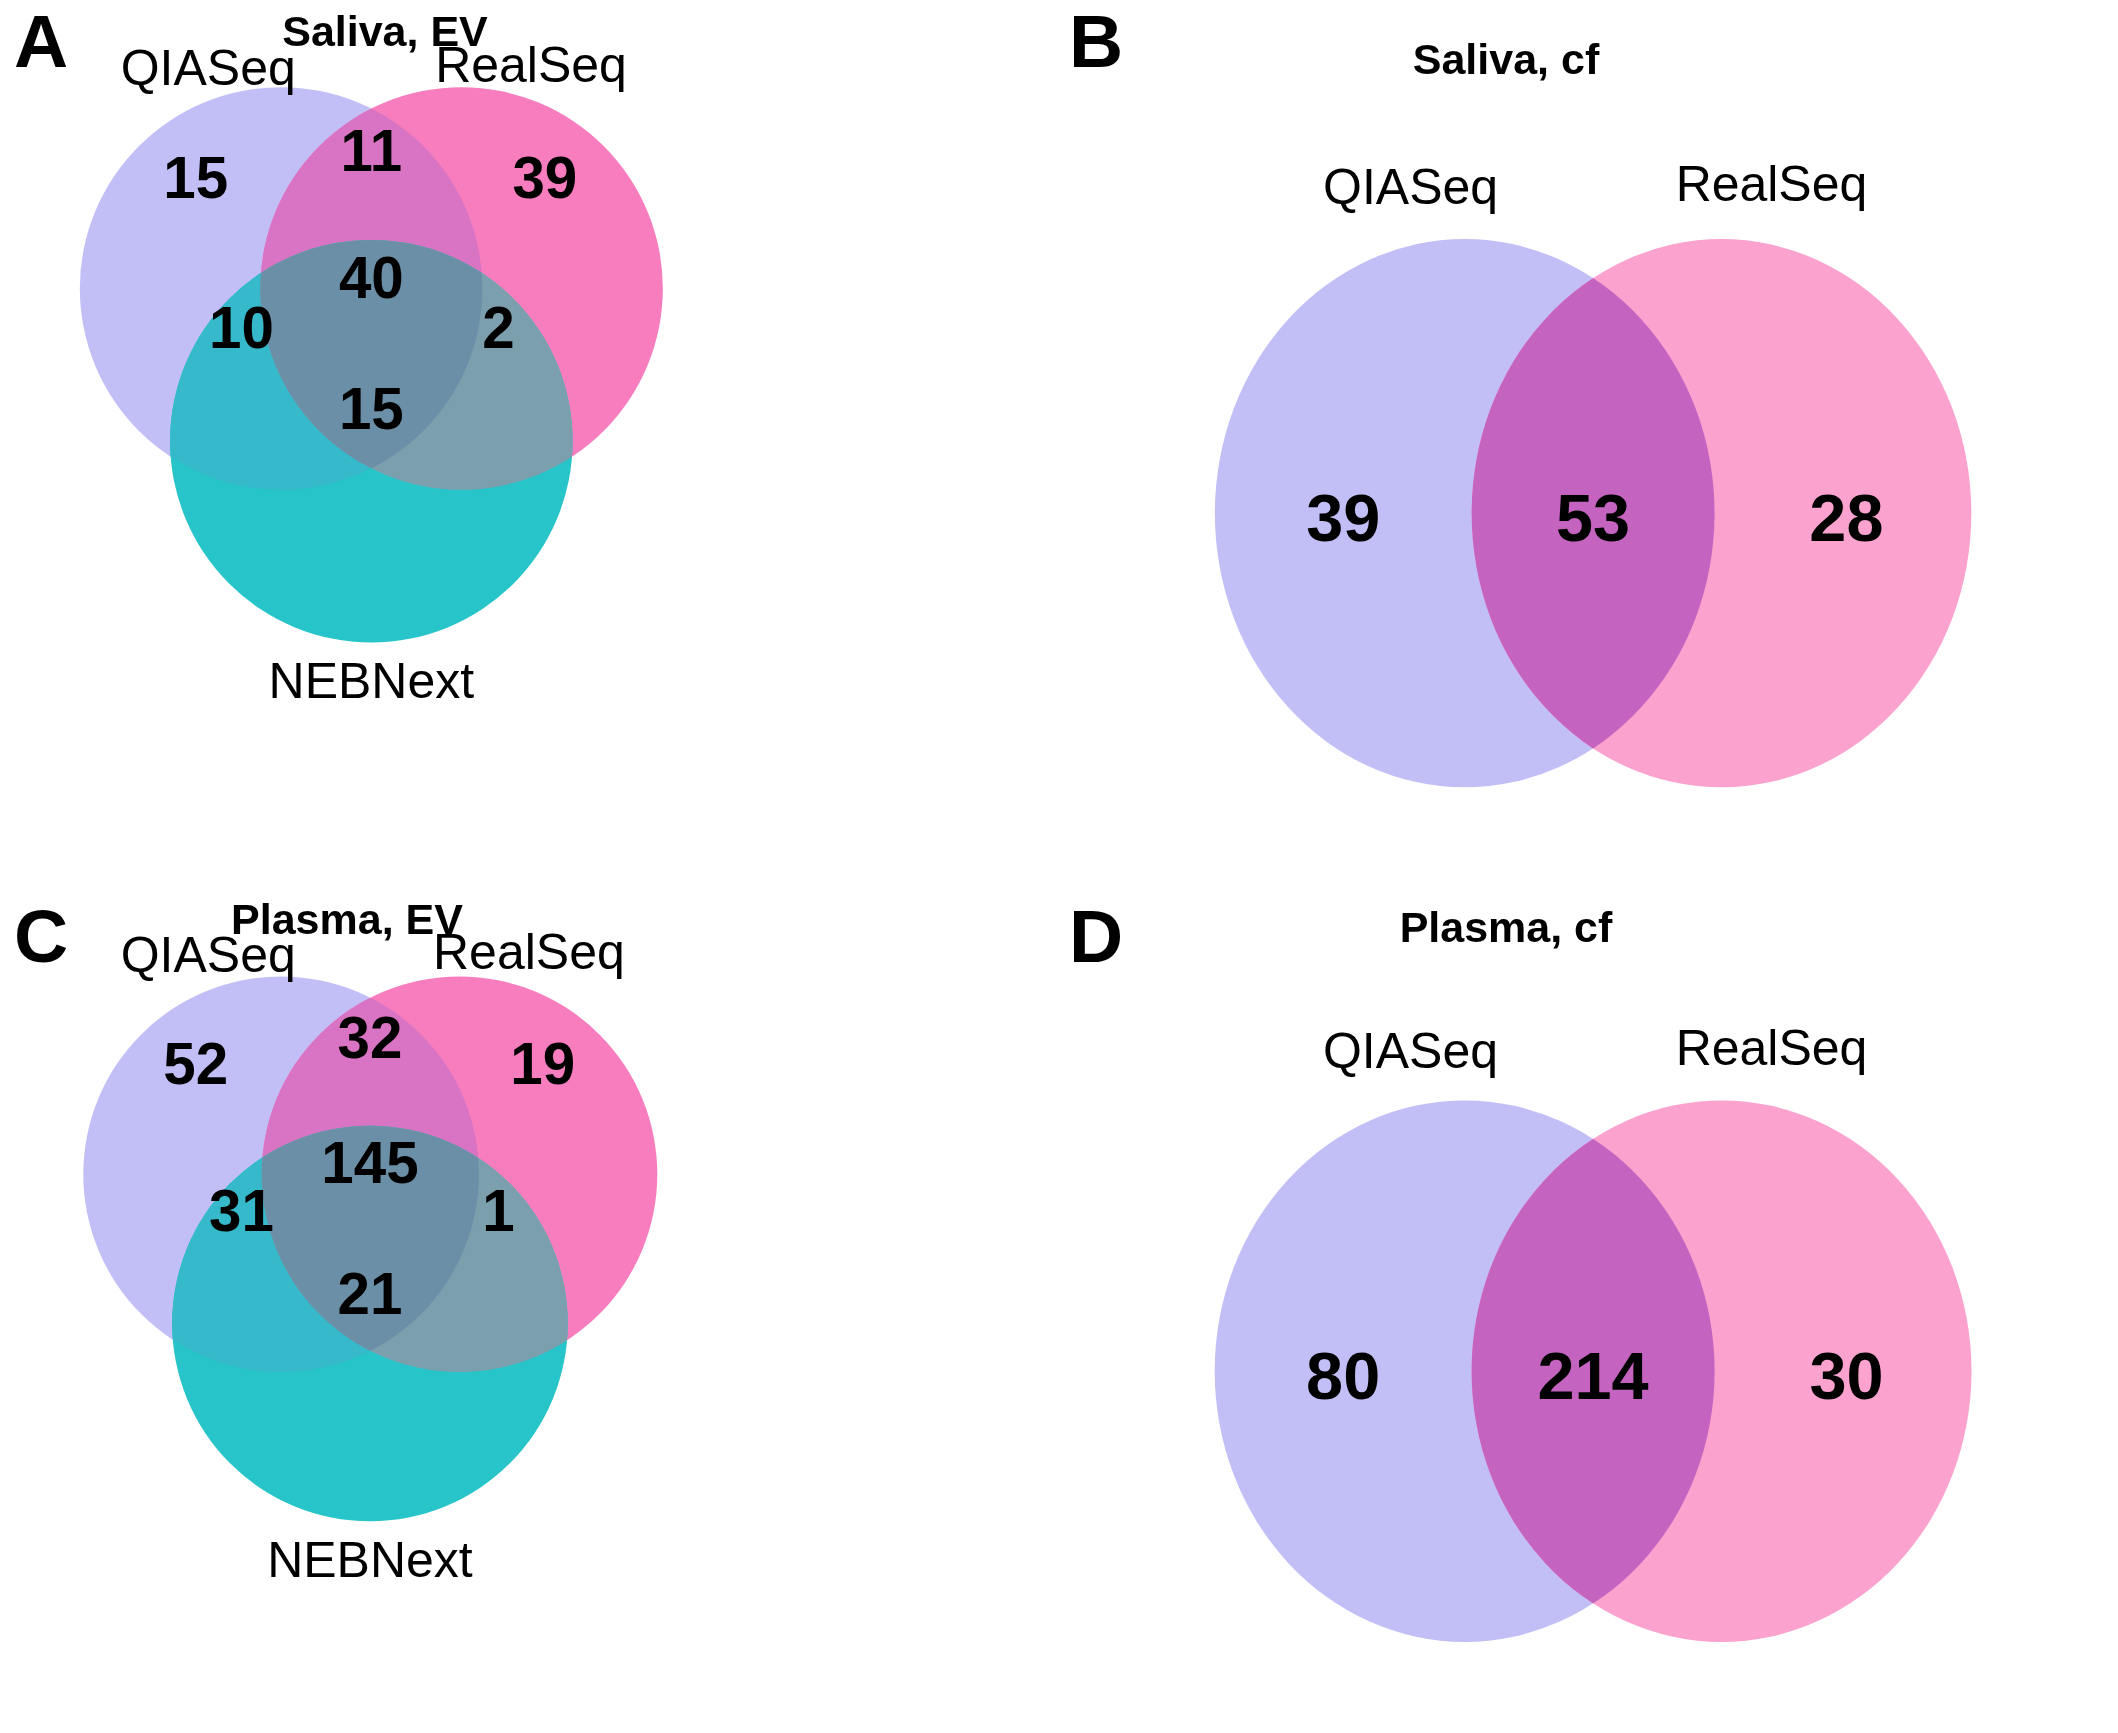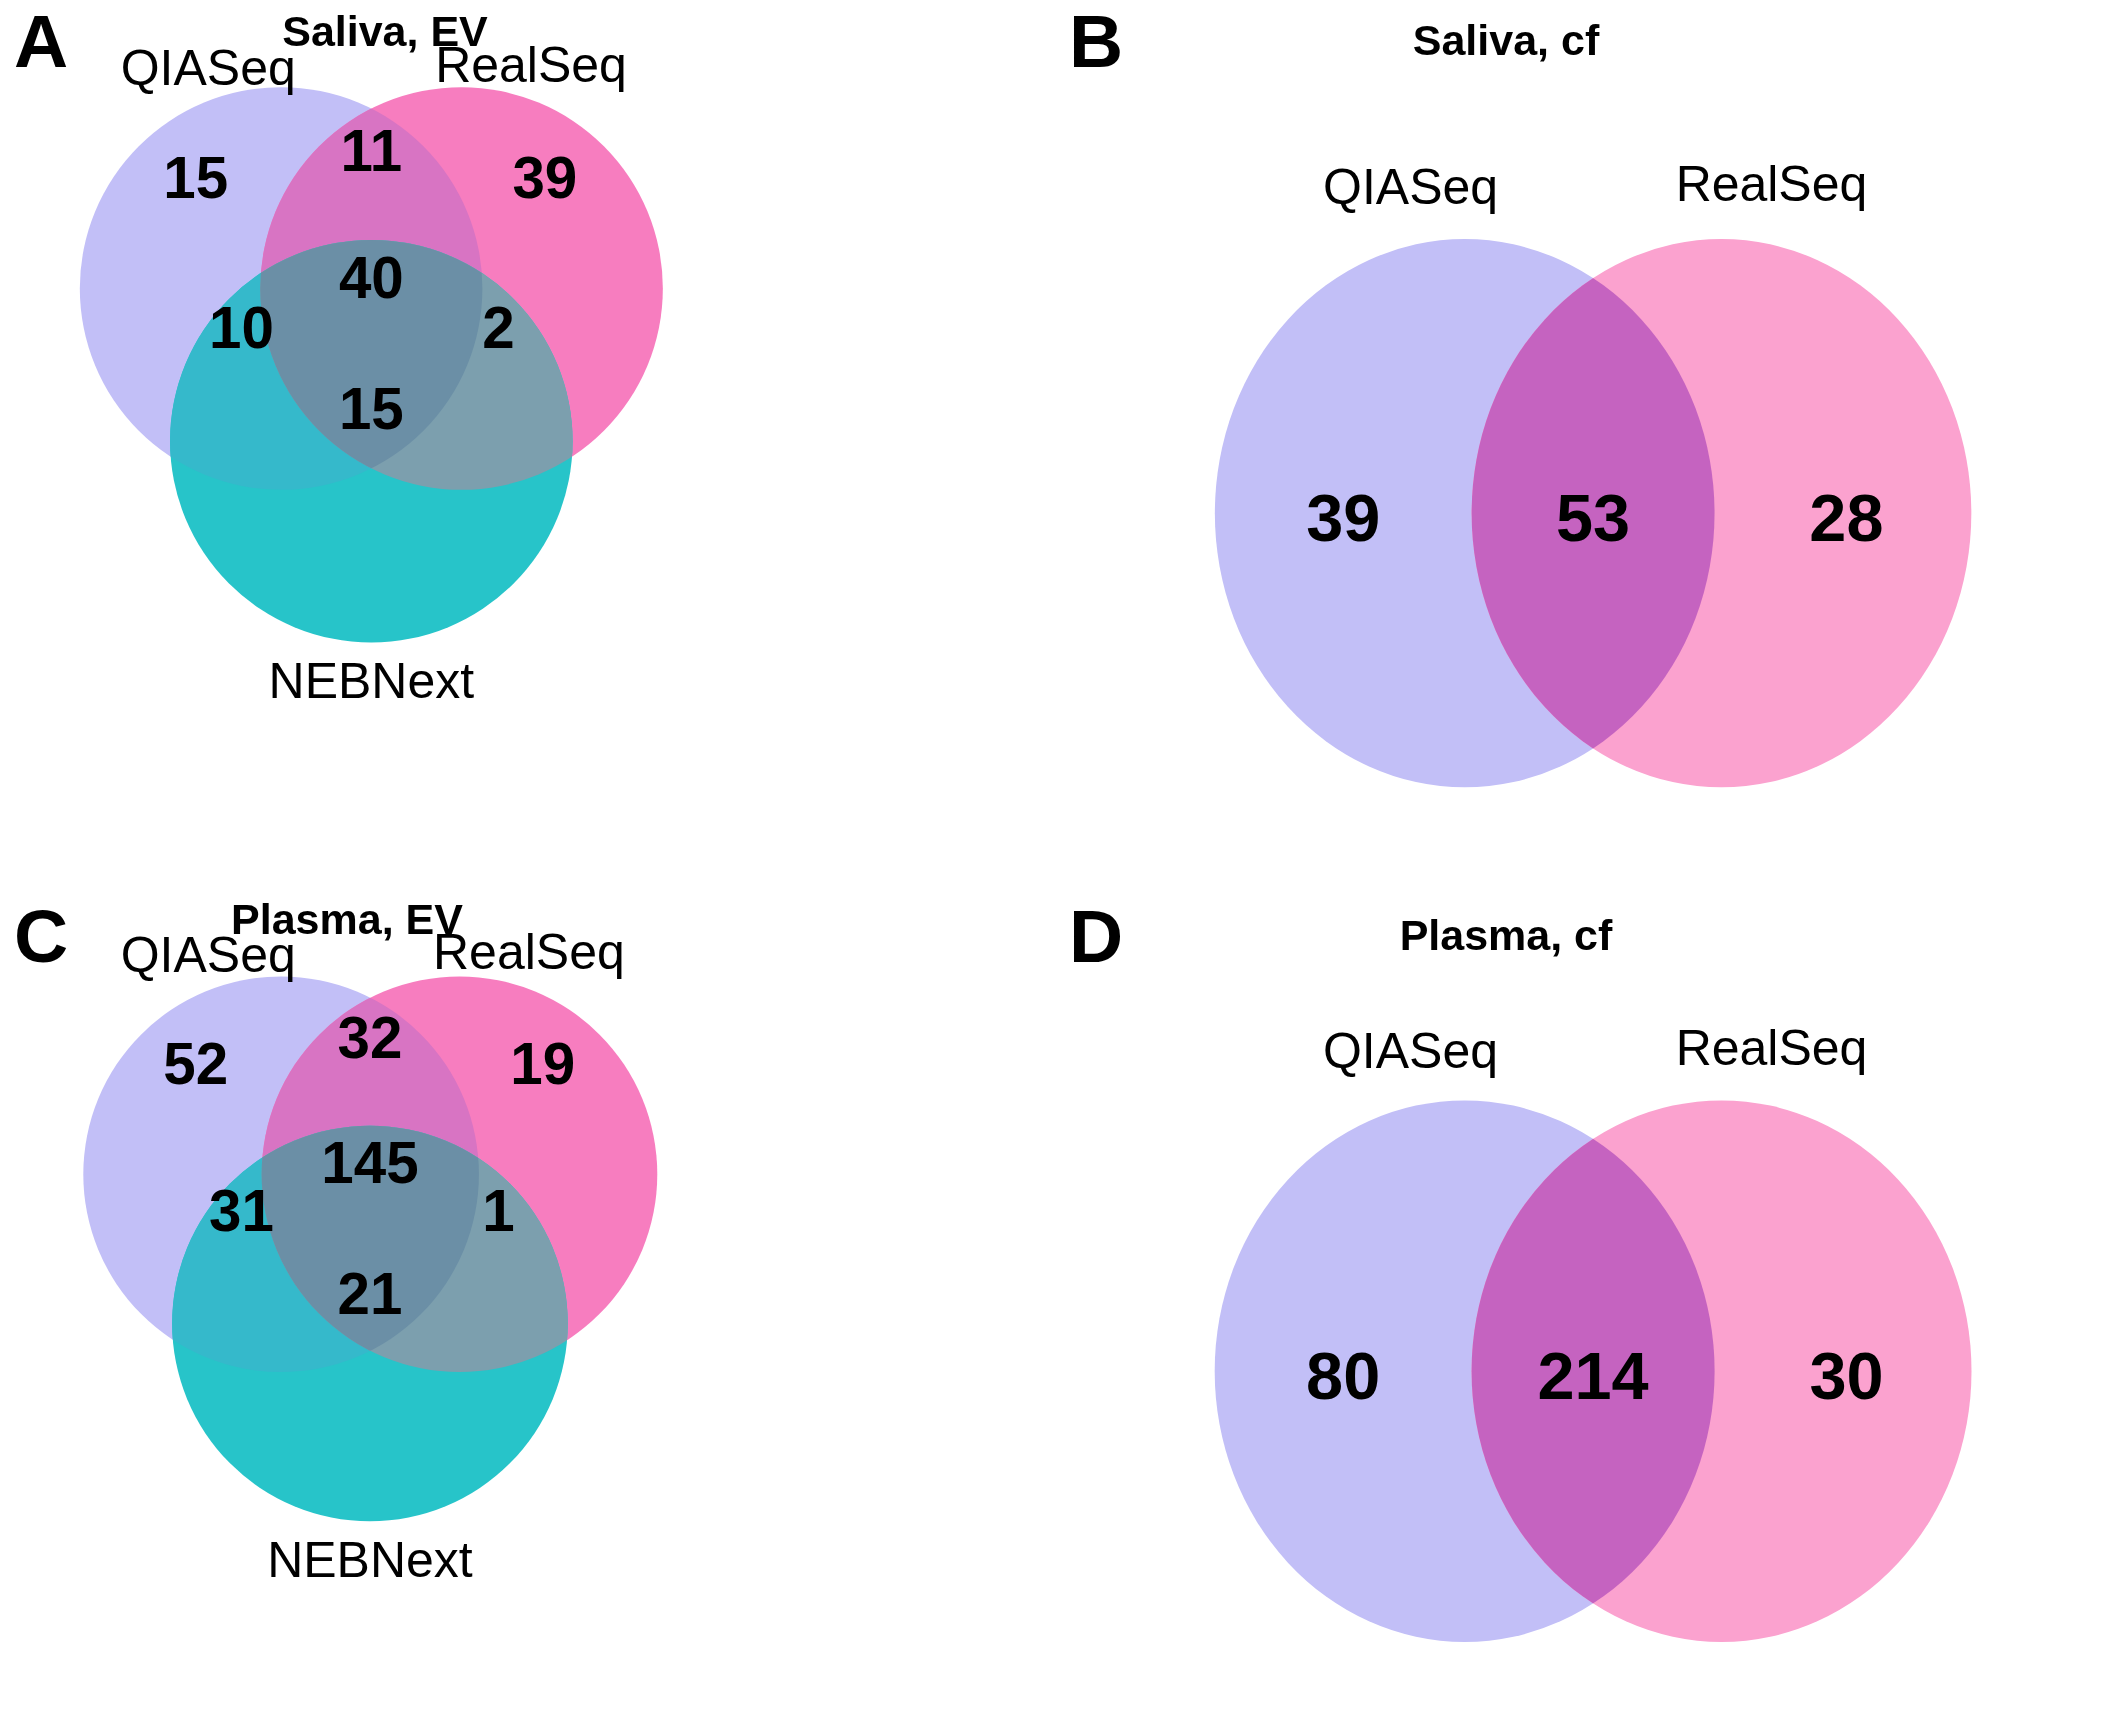--- a/index.html
+++ b/index.html
@@ -120,21 +120,21 @@
       <text class="count-label" x="535" y="185" text-anchor="middle">11</text>
       <text class="count-label" x="535" y="368" text-anchor="middle">40</text>
       <text class="count-label" x="348" y="440" text-anchor="middle">10</text>
       <text class="count-label" x="718" y="440" text-anchor="middle">2</text>
       <text class="count-label" x="535" y="558" text-anchor="middle">15</text>
     </svg>
   </div>
 
   <div class="panel" id="panel-b">
     <div class="panel-letter" style="left:14px; top:4.2px;">B</div>
-    <div class="panel-title" style="left:104px; top:19px; width:694px;">Saliva, cf</div>
+    <div class="panel-title" style="left:104px; top:38px; width:694px;">Saliva, cf</div>
 
     <svg class="venn-svg" style="left:0px; top:76px;" width="1063" height="812" viewBox="0 0 1531 1170">
       <defs>
         <clipPath id="b-clip-blue">
             <ellipse cx="590" cy="630" rx="360" ry="395"></ellipse>
           </clipPath>
       </defs>
       <ellipse cx="590" cy="630" rx="360" ry="395" fill="#c2bff7"></ellipse>
       <ellipse cx="960" cy="630" rx="360" ry="395" fill="#fba2cf"></ellipse>
       <g clip-path="url(#b-clip-blue)">
@@ -195,21 +195,21 @@
       <text class="count-label" x="533" y="182" text-anchor="middle">32</text>
       <text class="count-label" x="533" y="362" text-anchor="middle">145</text>
       <text class="count-label" x="348" y="432" text-anchor="middle">31</text>
       <text class="count-label" x="718" y="432" text-anchor="middle">1</text>
       <text class="count-label" x="533" y="552" text-anchor="middle">21</text>
     </svg>
   </div>
 
   <div class="panel" id="panel-d">
     <div class="panel-letter" style="left:14px; top:9.7px;">D</div>
-    <div class="panel-title" style="left:104px; top:16.7px; width:694px;margin-top:8px;">Plasma, cf</div>
+    <div class="panel-title" style="left:104px; top:16.7px; width:694px;">Plasma, cf</div>
 
     <svg class="venn-svg" style="left:0px; top:69px;" width="1063" height="775" viewBox="0 0 1531 1116">
       <defs>
         <clipPath id="d-clip-blue">
             <ellipse cx="590" cy="595" rx="360" ry="390"></ellipse>
           </clipPath>
       </defs>
       <ellipse cx="590" cy="595" rx="360" ry="390" fill="#c2bff7"></ellipse>
       <ellipse cx="960" cy="595" rx="360" ry="390" fill="#fba2cf"></ellipse>
       <g clip-path="url(#d-clip-blue)">

